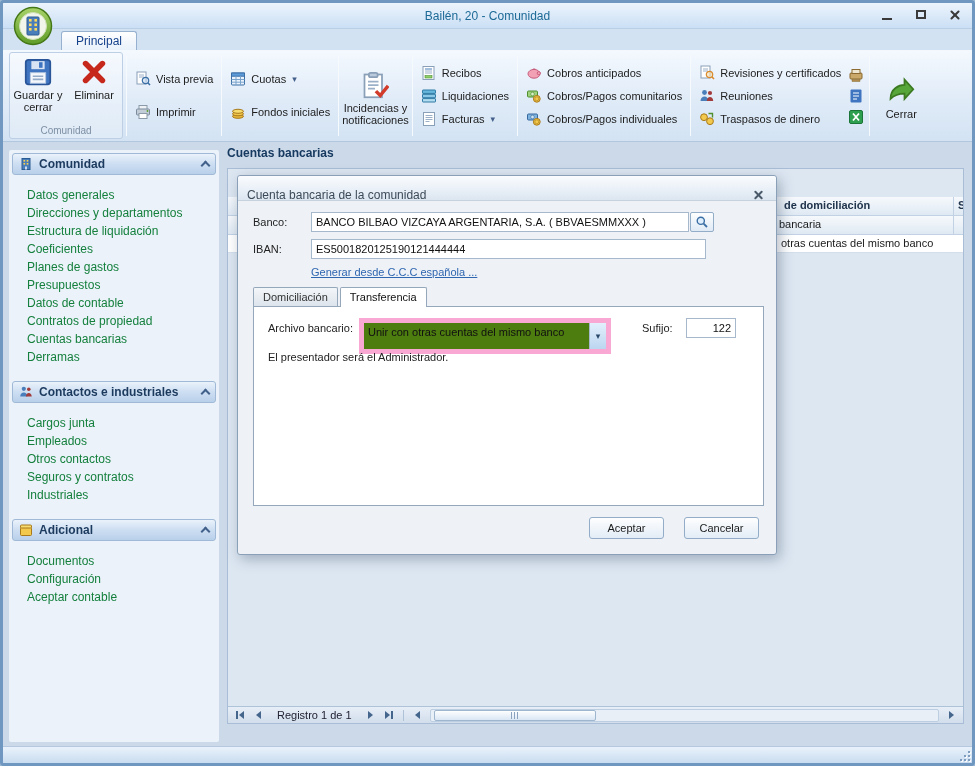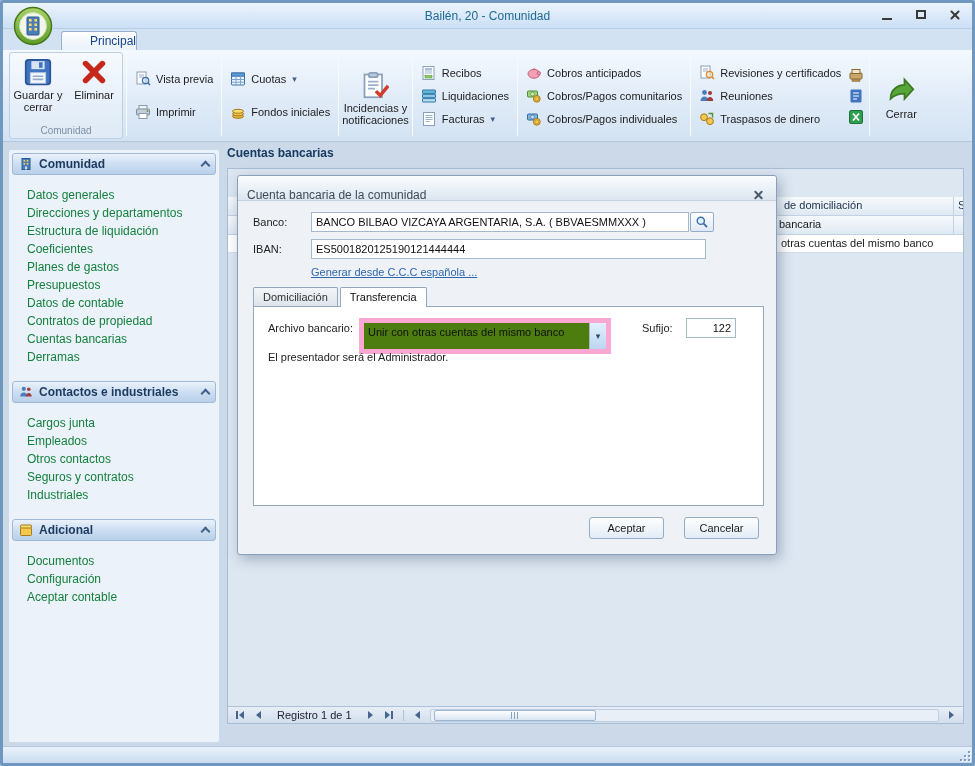--- a/index.html
+++ b/index.html
@@ -14,21 +14,21 @@
 .wbtn{width:22px;height:16px;position:relative;cursor:pointer}
 .min-bar{position:absolute;left:6px;top:11px;width:10px;height:2px;background:#3a3a3a}
 .max-box{position:absolute;left:6px;top:3px;width:10px;height:9px;border:2px solid #3a3a3a}
 .xi i{position:absolute;left:5px;top:7px;width:12px;height:2px;background:#3a3a3a;border-radius:1px}
 .xi i:first-child{transform:rotate(45deg)}
 .xi i:last-child{transform:rotate(-45deg)}
 .orb{position:absolute;left:10px;top:3px;width:40px;height:40px;z-index:30;cursor:pointer}
 
 
 .tabrow{position:absolute;top:26px;left:0;right:0;height:21px;background:#d3e2f3}
-.tab{position:absolute;left:58px;top:2px;width:76px;height:19px;line-height:18px;text-align:right;font-size:12px;color:#15428b;background:linear-gradient(#fefefe,#e9f1fa);border:1px solid #96b1cf;border-bottom:none;border-radius:3px 3px 0 0;cursor:pointer}
+.tab{position:absolute;left:58px;top:2px;width:76px;height:19px;line-height:18px;text-align:center;font-size:12px;color:#15428b;background:linear-gradient(#fefefe,#e9f1fa);border:1px solid #96b1cf;border-bottom:none;border-radius:3px 3px 0 0;cursor:pointer}
 .ribbon{position:absolute;top:47px;left:0;right:0;height:92px;background:linear-gradient(#f4f9fe,#e0ebf8 55%,#d3e3f3);border-bottom:1px solid #b1c7de;display:flex;align-items:stretch;padding:2px 2px 2px 6px}
 .rgroupbox{width:118px;border:1px solid #bccfe5;border-radius:3px;display:flex;flex-direction:column;background:rgba(255,255,255,.25)}
 .bigrow{display:flex;flex:1;justify-content:space-between}
 .rcaption{height:13px;font-size:10px;color:#7e90a4;text-align:center;line-height:12px}
 .bigbtn{width:56px;display:flex;flex-direction:column;align-items:center;padding-top:5px;gap:3px;font-size:11px;line-height:12px;text-align:center;color:#1c1c1c;border-radius:3px;cursor:pointer}
 .bigbtn.wide{width:96px}
 .rsep{width:1px;background:#c3d3e6;border-right:1px solid #f6fafd;margin:0 3px;height:80px;align-self:center}
 .rcol{display:flex;flex-direction:column;justify-content:center;gap:15px;padding:0 3px}
 .rcol.three{gap:5px}
 .sbtn{display:flex;align-items:center;gap:5px;font-size:11px;color:#1c1c1c;white-space:nowrap;cursor:pointer;padding:1px 2px;border-radius:2px}
@@ -51,21 +51,21 @@
 
 
 .content{position:absolute;left:224px;top:4px;right:8px;bottom:4px}
 .ctitle{font-weight:bold;font-size:12px;color:#173a60;height:18px}
 .gridpanel{position:absolute;left:0;right:0;top:22px;height:556px;background:#dde7f2;border:1px solid #a9bed6;overflow:hidden}
 .gband,.gcol{position:absolute;left:0;right:0;height:19px;background:linear-gradient(#f6f9fc,#dfe9f3);border-bottom:1px solid #c2d2e4}
 .gband{top:28px}
 .gcol{top:47px}
 .grow{position:absolute;left:0;right:0;top:66px;height:18px;background:#fff;border-bottom:1px solid #d4dfeb}
 .gtext{position:absolute;top:2px;font-size:11px;color:#1a1a1a;white-space:nowrap}
-.gtext.b{font-weight:normal;color:#20344c}
+.gtext.b{font-weight:bold;color:#20344c}
 .gdiv{position:absolute;top:0;bottom:0;width:1px;background:#c2d2e4}
 
 
 .navbar{position:absolute;left:0;right:0;bottom:0;height:17px;background:linear-gradient(#e7eef7,#d2deec);border-top:1px solid #aec2d8;display:flex;align-items:center;font-size:11px;color:#223;padding:0 3px;gap:2px}
 .nbtn{width:17px;height:13px;display:flex;align-items:center;justify-content:center;gap:1px;cursor:pointer}
 .tl{width:0;height:0;border:4px solid transparent;border-left:none;border-right:5px solid #44658c}
 .tr{width:0;height:0;border:4px solid transparent;border-right:none;border-left:5px solid #44658c}
 .tbar{width:2px;height:8px;background:#44658c}
 .nlabel{padding:0 8px;white-space:nowrap}
 .nsep{width:1px;height:11px;background:#aec2d8;margin:0 3px}

